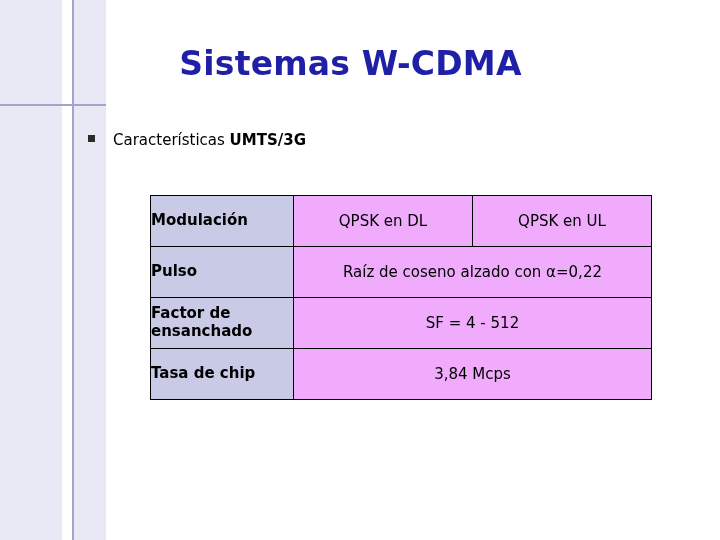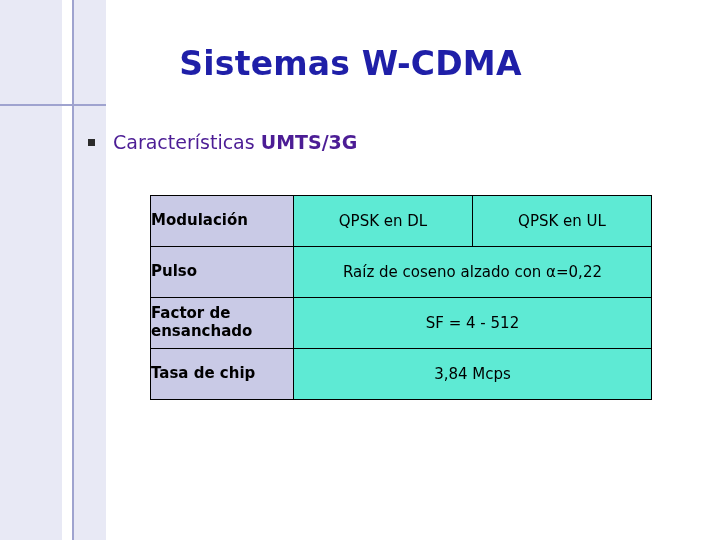--- a/index.html
+++ b/index.html
@@ -98,22 +98,22 @@
     width: 7px;
     height: 7px;
     background: #2b2b2b;
     display: inline-block;
     margin-right: 18px;
     position: relative;
     top: -3px;
     flex: 0 0 auto;
   }
   .bullet-text {
-    font-size: 19px;
-    color: #4c1d95;
+    font-size: 15px;
+    color: #000000;
     white-space: nowrap;
   }
   .bullet-text .b {
     font-weight: bold;
   }
 
   
   .tbl-wrap {
     position: absolute;
     left: 150px;
@@ -136,21 +136,21 @@
     color: #000000;
   }
   td.label {
     width: 142px;
     background: #c9cae6;
     font-weight: bold;
     padding-left: 9px;
     line-height: 1.18;
   }
   td.val {
-    background: #5eead4;
+    background: #f0abfc;
     text-align: center;
   }
   td.tall {
     height: 54px;
   }
 </style>
 </head>
 <body>
 
 <div class="bg-right"></div>

